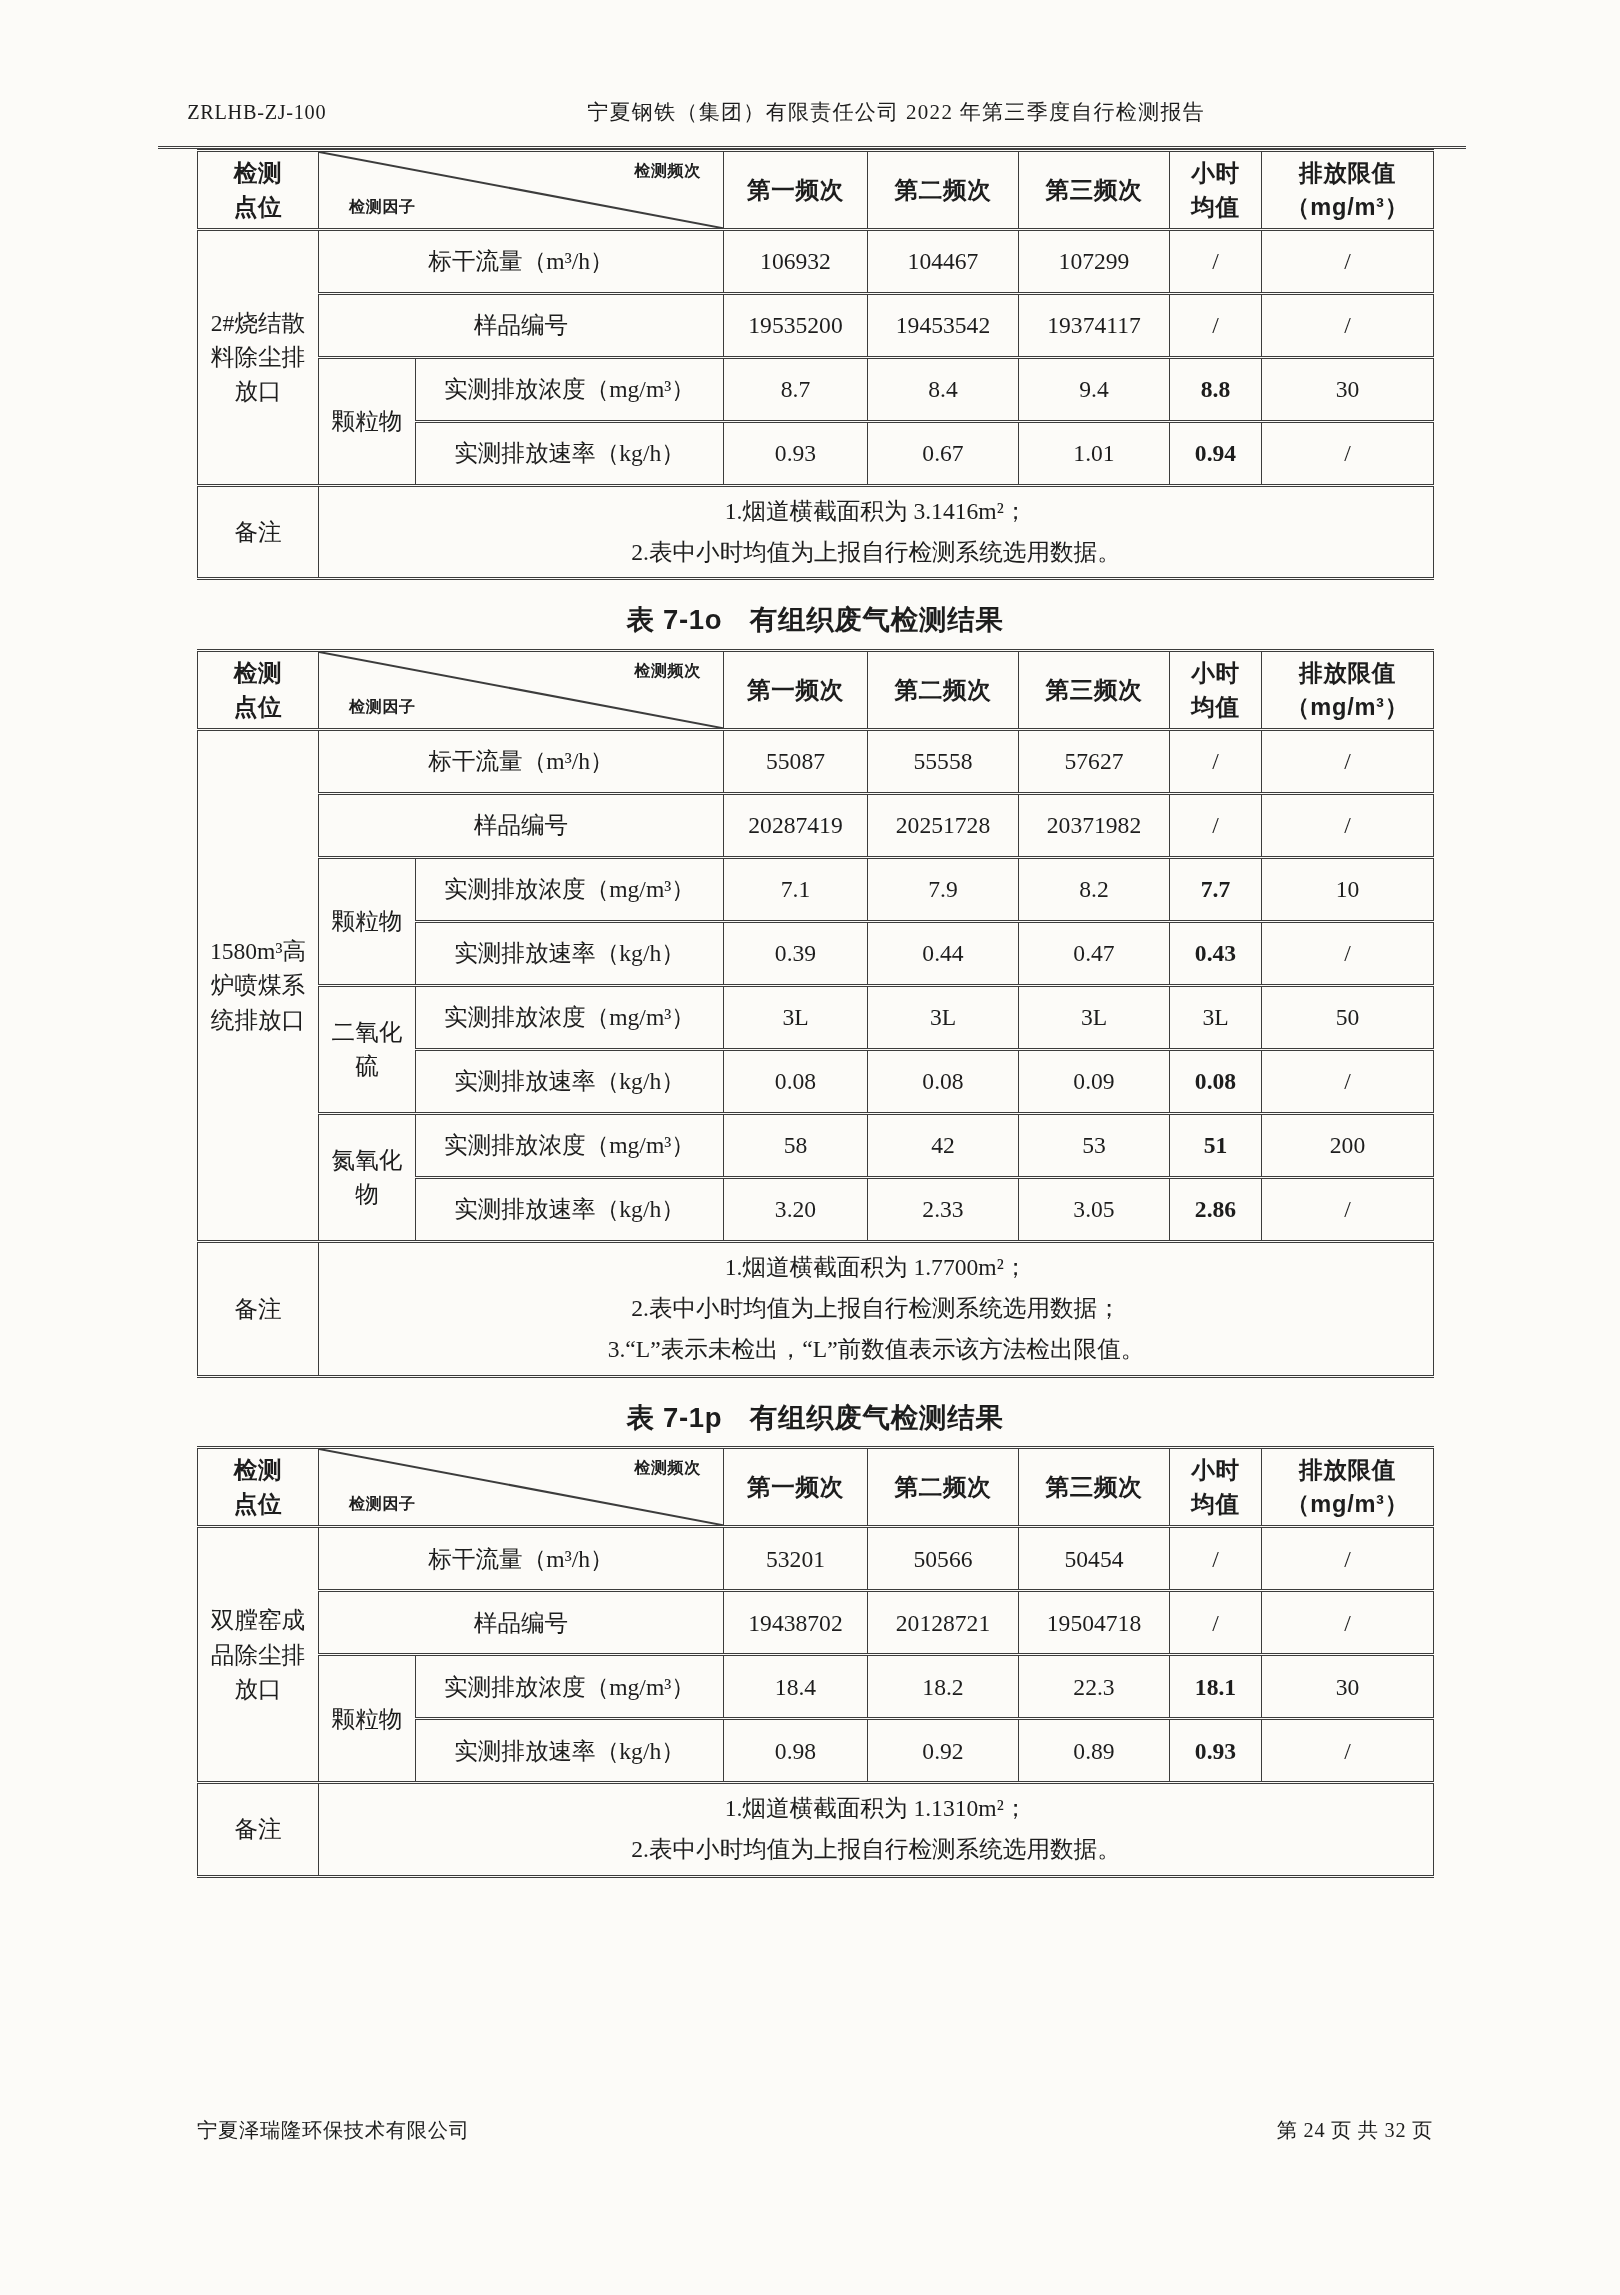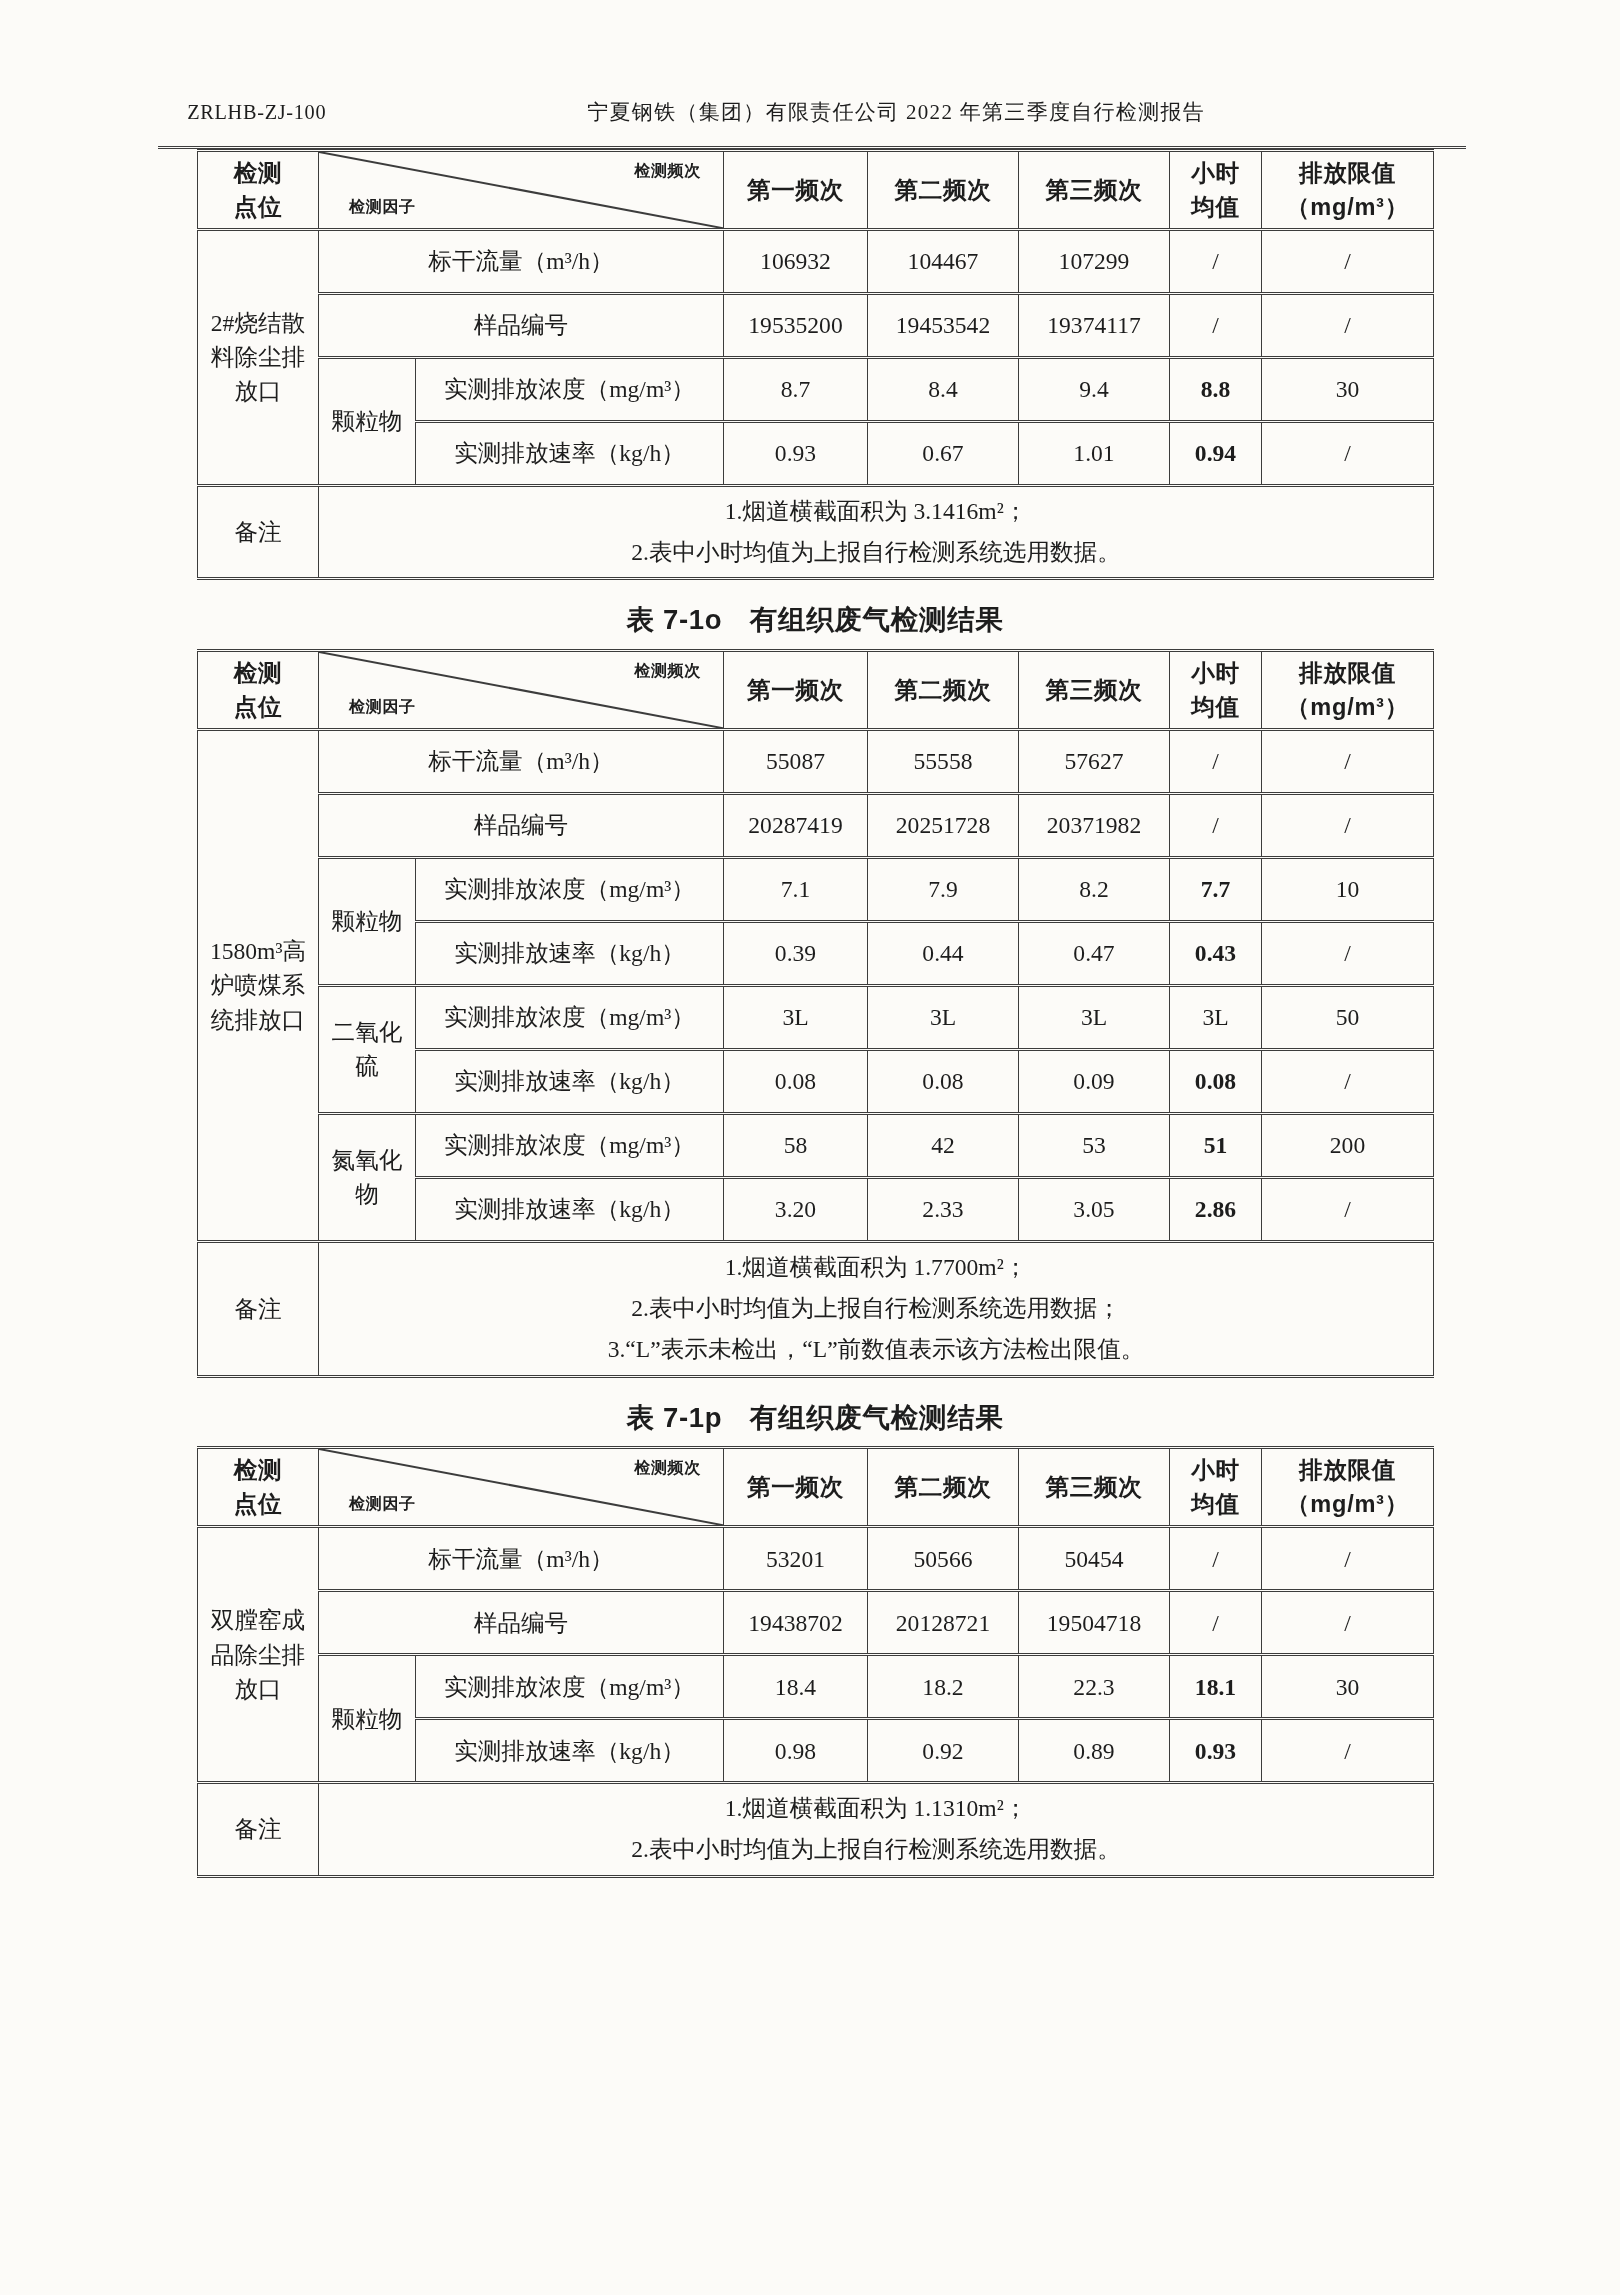--- a/index.html
+++ b/index.html
@@ -341,15 +341,19 @@
     <tr>
       <td class="remark-label">备注</td>
       <td class="remarks" colspan="7">
         <div class="remark-line">1.烟道横截面积为 1.1310m²；</div>
         <div class="remark-line">2.表中小时均值为上报自行检测系统选用数据。</div>
       </td>
     </tr>
   </tbody>
     </table>
 
+  <div class="page-footer">
+    <span>宁夏泽瑞隆环保技术有限公司</span>
+    <span>第 24 页 共 32 页</span>
+  </div>
 
 </div>
 
 
 </body></html>

